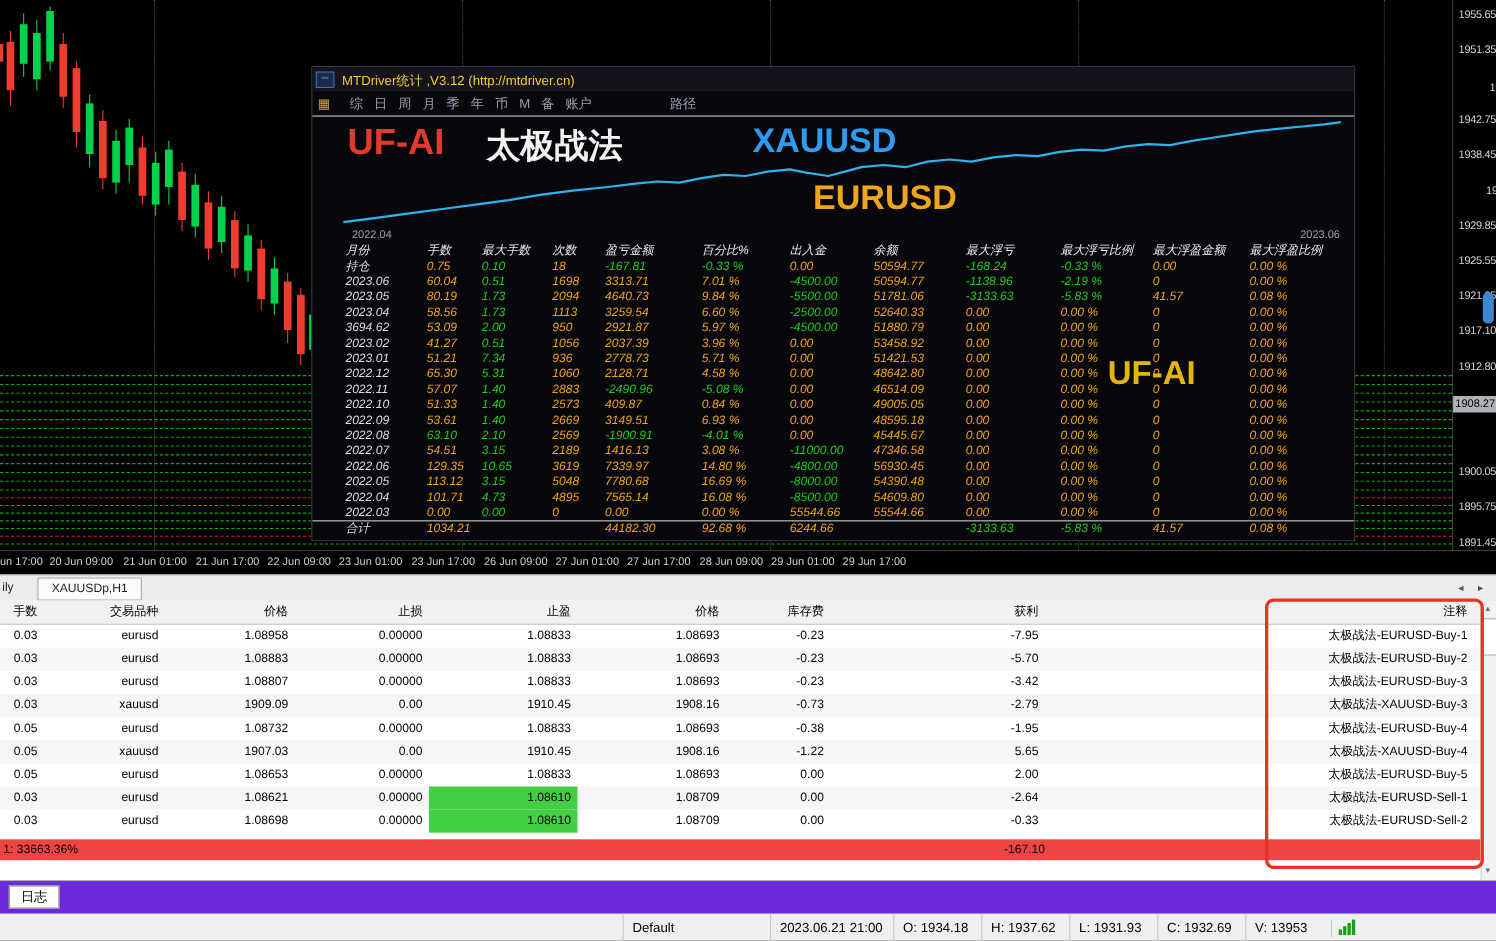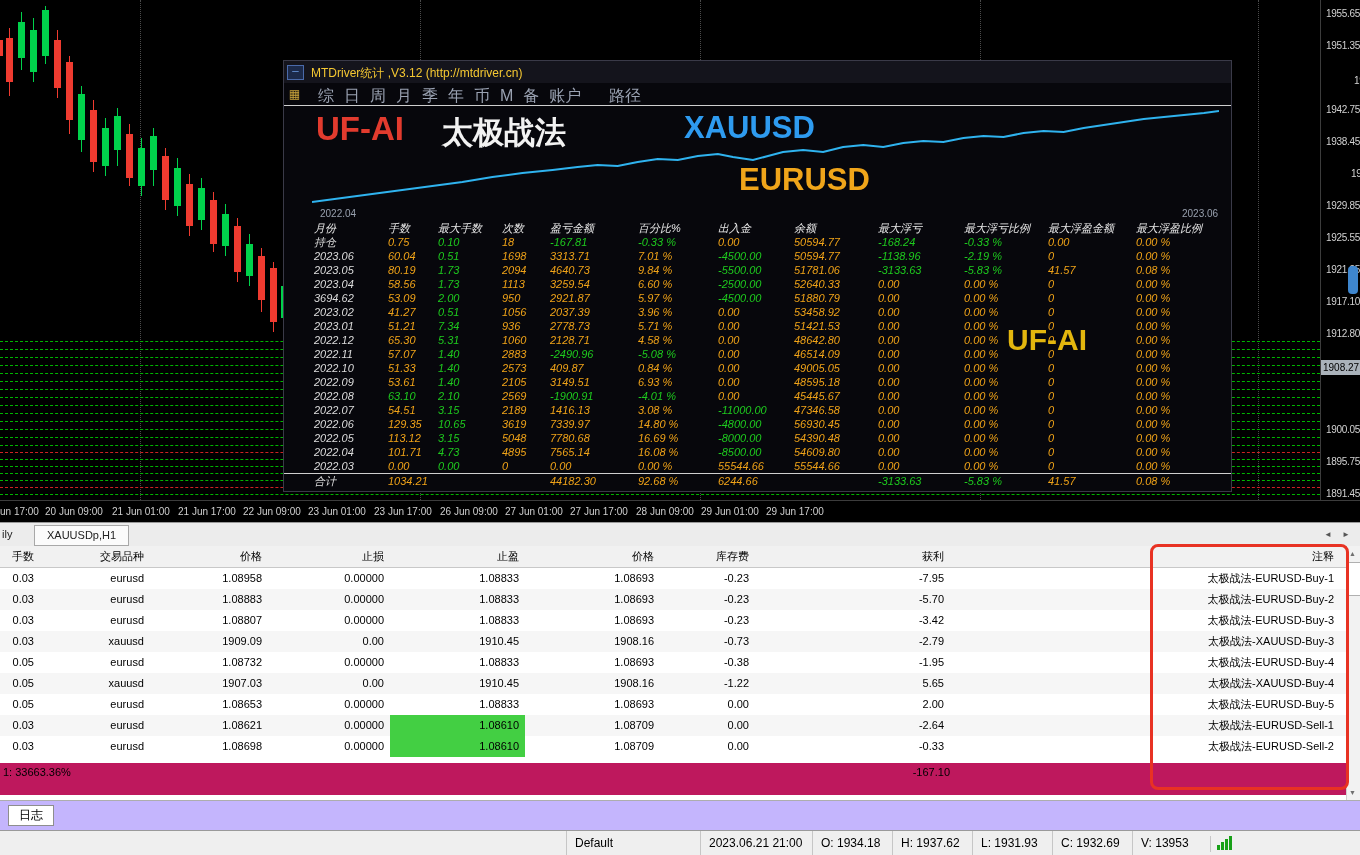--- a/index.html
+++ b/index.html
@@ -25,21 +25,21 @@
   .ttick{position:absolute;top:5px;font-size:10px;color:#cfcfcf;white-space:nowrap;}
   
   #stats-panel{position:absolute;left:283px;top:60px;width:947px;height:430px;background:#07070c;
        border:1px solid #3a3a48;z-index:20;}
   #panel-titlebar{position:absolute;left:0;top:0;width:100%;height:22px;background:#14141c;}
   #min-btn{position:absolute;left:3px;top:4px;width:15px;height:13px;background:#1c2a4a;
        border:1px solid #4a6aaa;color:#7ab0ff;font-size:9px;line-height:11px;text-align:center;cursor:pointer;}
   #panel-title{position:absolute;left:27px;top:4px;font-size:12px;color:#f5c832;white-space:nowrap;}
   #grid-btn{position:absolute;left:3px;top:26px;width:15px;height:15px;color:#c9a33a;font-size:12px;
        line-height:15px;text-align:center;}
-  #panel-menu{position:absolute;left:0;top:22px;width:100%;height:22px;font-size:16px;color:#9aa2b2;}
+  #panel-menu{position:absolute;left:0;top:22px;width:100%;height:22px;font-size:12px;color:#9aa2b2;}
   #menu-items{position:absolute;left:34px;top:3px;white-space:nowrap;}
   #menu-items span{margin-right:10px;}
   #menu-path{position:absolute;left:325px;top:3px;}
   #panel-chart{position:absolute;left:0;top:44px;width:100%;height:102px;border-top:1px solid #cfcfcf;}
   #curve-svg{position:absolute;left:28px;top:0;width:907px;height:102px;}
   #curve-line{stroke:#2fb3ef;stroke-width:2;fill:none;}
   #lbl-ufai{position:absolute;left:32px;top:4px;font-size:33px;font-weight:bold;color:#e23b2e;white-space:nowrap;}
   #lbl-strategy{position:absolute;left:145px;top:6px;font-size:31px;font-weight:bold;color:#f2f2f2;white-space:nowrap;margin-left:13px;}
   #lbl-xauusd{position:absolute;left:400px;top:4px;font-size:31px;font-weight:bold;color:#2e9bf0;white-space:nowrap;}
   #lbl-eurusd{position:absolute;left:455px;top:56px;font-size:31px;font-weight:bold;color:#f0a51a;white-space:nowrap;}
@@ -60,34 +60,34 @@
   #tab-arrow-l{position:absolute;left:1324px;top:7px;font-size:8px;color:#555;cursor:pointer;}
   #tab-arrow-r{position:absolute;left:1342px;top:7px;font-size:8px;color:#555;cursor:pointer;}
   
   #orders{position:absolute;left:0;top:546px;width:1346px;height:254px;background:#fff;z-index:30;}
   .order-row{display:grid;grid-template-columns:40px 110px 118px 122px 135px 135px 95px 195px 190px 200px;
        height:21px;line-height:21px;font-size:11px;}
   .orders-head{background:#f1f1f1;border-bottom:1px solid #c8c8c8;color:#111;}
   #orders-rows .order-row:nth-child(even){background:#f6f6f6;}
   .oc{text-align:right;padding-right:6px;color:#000;overflow:hidden;white-space:nowrap;}
   .tp-green{background:#43cf43;color:#000;}
-  #orders-summary{position:relative;margin-top:6px;height:32px;line-height:19px;background:#be185d;
+  #orders-summary{position:relative;margin-top:6px;height:19px;line-height:19px;background:#ef4444;
        font-size:11px;color:#000;}
   #summary-left{position:absolute;left:3px;}
   #summary-profit{position:absolute;left:755px;width:195px;text-align:right;padding-right:6px;}
   #orders-scrollbar{position:absolute;left:1346px;top:546px;width:14px;height:254px;background:#f2f2f2;
        border-left:1px solid #d0d0d0;z-index:30;}
   .sb-arrow{position:absolute;left:2px;font-size:7px;color:#707070;cursor:pointer;}
   #sb-up{top:4px;} #sb-down{bottom:4px;}
   #sb-thumb{position:absolute;left:1px;top:16px;width:11px;height:32px;background:#fff;border:1px solid #b0b0b0;}
   
   #annotation{position:absolute;left:1150px;top:544px;width:193px;height:240px;border:3px solid #e83223;
        border-radius:8px;z-index:60;pointer-events:none;}
   
-  #journal-bar{position:absolute;left:0;top:800px;width:1360px;height:30px;background:#c4b5fd;
+  #journal-bar{position:absolute;left:0;top:800px;width:1360px;height:30px;background:#6d28d9;
        border-top:1px solid #adadad;z-index:30;}
   #tab-journal{position:absolute;left:8px;top:4px;height:19px;line-height:18px;padding:0 10px;
        border:1px solid #8e8e8e;background:#fff;font-size:12px;cursor:pointer;}
   #status-bar{position:absolute;left:0;top:830px;width:1360px;height:25px;background:#efefef;
        border-top:1px solid #9a9a9a;z-index:30;font-size:12px;color:#000;}
   .sb-cell{position:absolute;top:0;height:24px;line-height:24px;padding-left:8px;
        border-left:1px solid #c6c6c6;white-space:nowrap;}
   #cell-profile{left:566px;width:134px;}
   #cell-dt{left:700px;width:112px;}
   #cell-o{left:812px;width:80px;}
@@ -399,21 +399,21 @@
             <span class="sc-o">49005.05</span>
             <span class="sc-o">0.00</span>
             <span class="sc-o">0.00 %</span>
             <span class="sc-o">0</span>
             <span class="sc-o">0.00 %</span>
           </div>
           <div class="stat-row">
             <span class="sc-w">2022.09</span>
             <span class="sc-o">53.61</span>
             <span class="sc-g">1.40</span>
-            <span class="sc-o">2105</span>
+            <span class="sc-o">2669</span>
             <span class="sc-o">3149.51</span>
             <span class="sc-o">6.93 %</span>
             <span class="sc-o">0.00</span>
             <span class="sc-o">48595.18</span>
             <span class="sc-o">0.00</span>
             <span class="sc-o">0.00 %</span>
             <span class="sc-o">0</span>
             <span class="sc-o">0.00 %</span>
           </div>
           <div class="stat-row">

